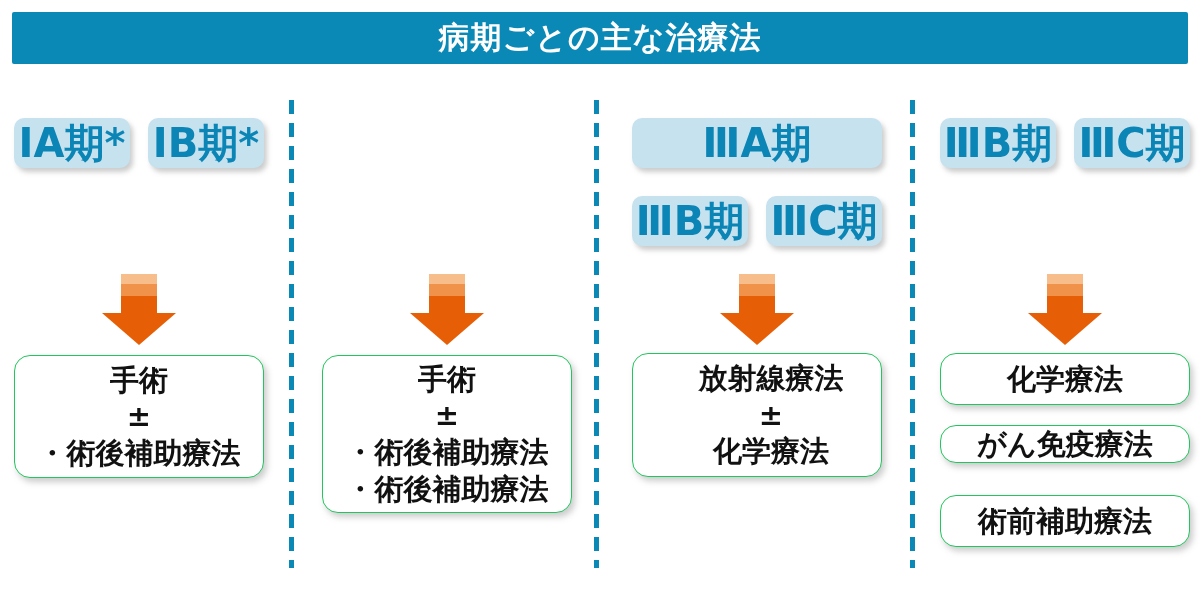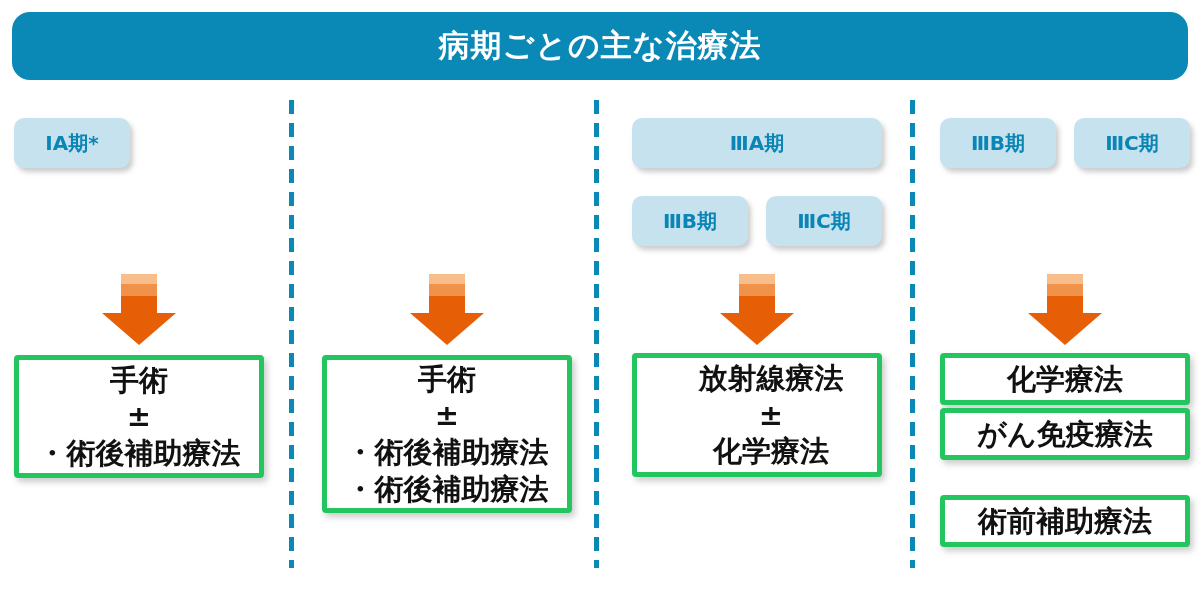--- a/index.html
+++ b/index.html
@@ -1,87 +1,88 @@
 <!DOCTYPE html>
 <html><head>
 <meta charset="utf-8">
 <style>
   html, body { margin:0; padding:0; background:#ffffff; }
   .canvas {
     position:relative; width:1200px; height:603px; background:#ffffff;
     font-family:"DejaVu Sans", sans-serif; overflow:hidden;
   }
   .title-bar {
-    position:absolute; left:12px; top:12px; width:1176px; height:68px;
-    background:#0a89b7; border-radius:18px;
+    position:absolute; left:12px; top:12px; width:1176px; height:52px;
+    background:#0a89b7; border-radius:2px;
     display:flex; align-items:center; justify-content:center;
   }
   .title-text {
     color:#ffffff; font-size:31px; font-weight:bold; letter-spacing:1px;
   }
   .divider {
     position:absolute; top:100px; width:5px; height:468px;
     background:repeating-linear-gradient(to bottom, #0a89b7 0 14px, transparent 14px 23px);
   }
   .column { position:absolute; top:0; width:250px; height:603px; }
   .badges {
     position:absolute; top:118px; left:0; right:0;
     display:flex; flex-direction:column; gap:28px;
   }
   .badge-row { display:flex; justify-content:space-between; }
   .badge {
     height:50px; width:116px; background:#c6e2ef; border-radius:10px;
     display:flex; align-items:center; justify-content:center;
-    color:#0a85b5; font-size:20px; font-weight:bold;
+    color:#0a85b5; font-size:40px; font-weight:bold;
     box-shadow:3px 4px 5px rgba(110,110,110,0.35);
   }
   .badge.wide { width:100%; }
   .arrow { position:absolute; top:274px; left:50%; transform:translateX(-50%); width:74px; }
   .arrow-shaft {
     width:36px; height:39px; margin:0 auto;
     background:linear-gradient(to bottom, #f7bd8b 0 10px, #f0924a 10px 22px, #e65f06 22px 100%);
   }
   .arrow-head {
     width:0; height:0; margin:0 auto;
     border-left:37px solid transparent; border-right:37px solid transparent;
     border-top:32px solid #e65f06;
   }
   .tbox {
     position:absolute; left:0; right:0; box-sizing:border-box;
-    background:#ffffff; border:5px solid #22c55e; border-radius:4px;
+    background:#ffffff; border:1px solid #22c55e; border-radius:16px;
     box-shadow:3px 4px 6px rgba(110,110,110,0.35);
     display:flex; flex-direction:column; align-items:center; justify-content:center;
     color:#111111; font-weight:bold; font-size:29px; line-height:1.26;
     text-align:right;
   }
   .h123 { top:355px; height:123px; }
   .h158 { top:355px; height:158px; }
   .h124 { top:353px; height:124px;padding-left:28px; }
   .small1 { top:353px; height:52px; }
-  .small2 { top:408px; height:52px; }
+  .small2 { top:425px; height:38px; }
   .small3 { top:495px; height:52px; }
   .tbox .line { display:block; }
 </style>
 </head>
 <body>
 
 <div class="canvas">
 
   <div class="title-bar">
     <span class="title-text">病期ごとの主な治療法</span>
   </div>
 
   <div class="divider" style="left:289px;"></div>
   <div class="divider" style="left:594px;"></div>
   <div class="divider" style="left:910px;"></div>
 
   <div class="column" style="left:14px;">
     <div class="badges">
       <div class="badge-row">
         <div class="badge">ⅠA期*</div>
+        <div class="badge">ⅠB期*</div>
       </div>
     </div>
     <div class="arrow">
       <div class="arrow-shaft"></div>
       <div class="arrow-head"></div>
     </div>
     <div class="tbox h123">
       <span class="line">手術</span>
       <span class="line">±</span>
       <span class="line">・術後補助療法</span>

